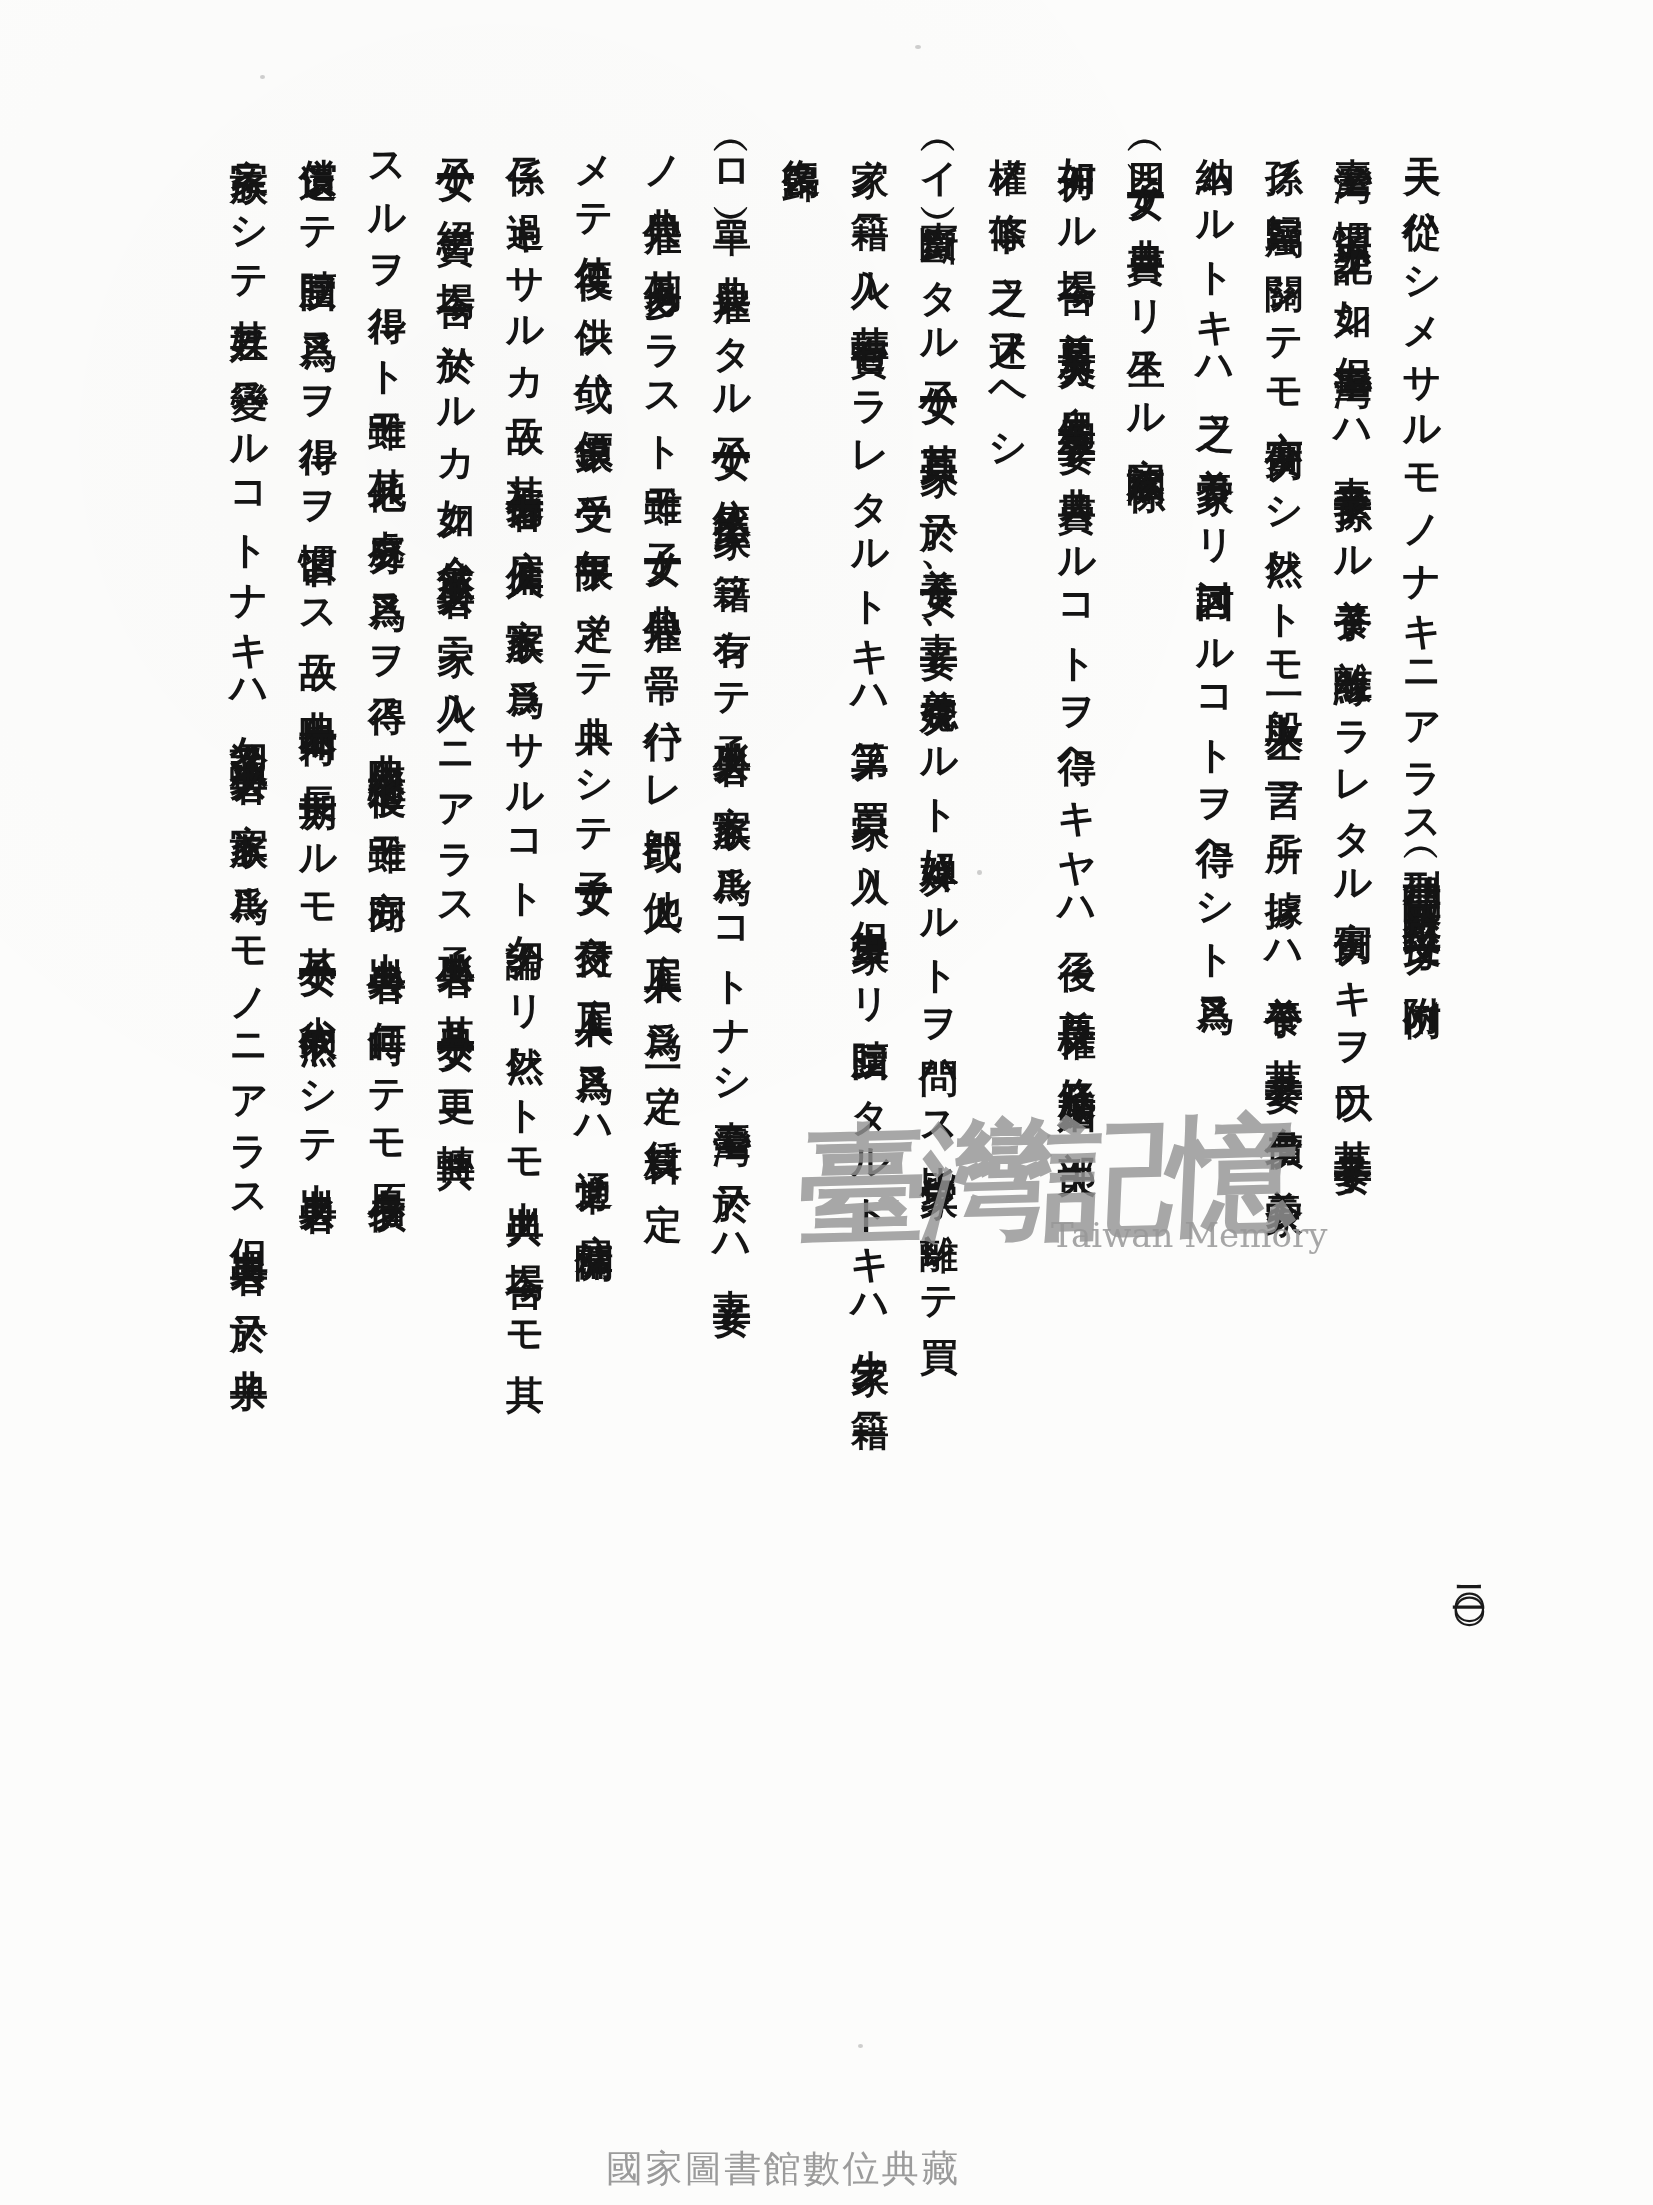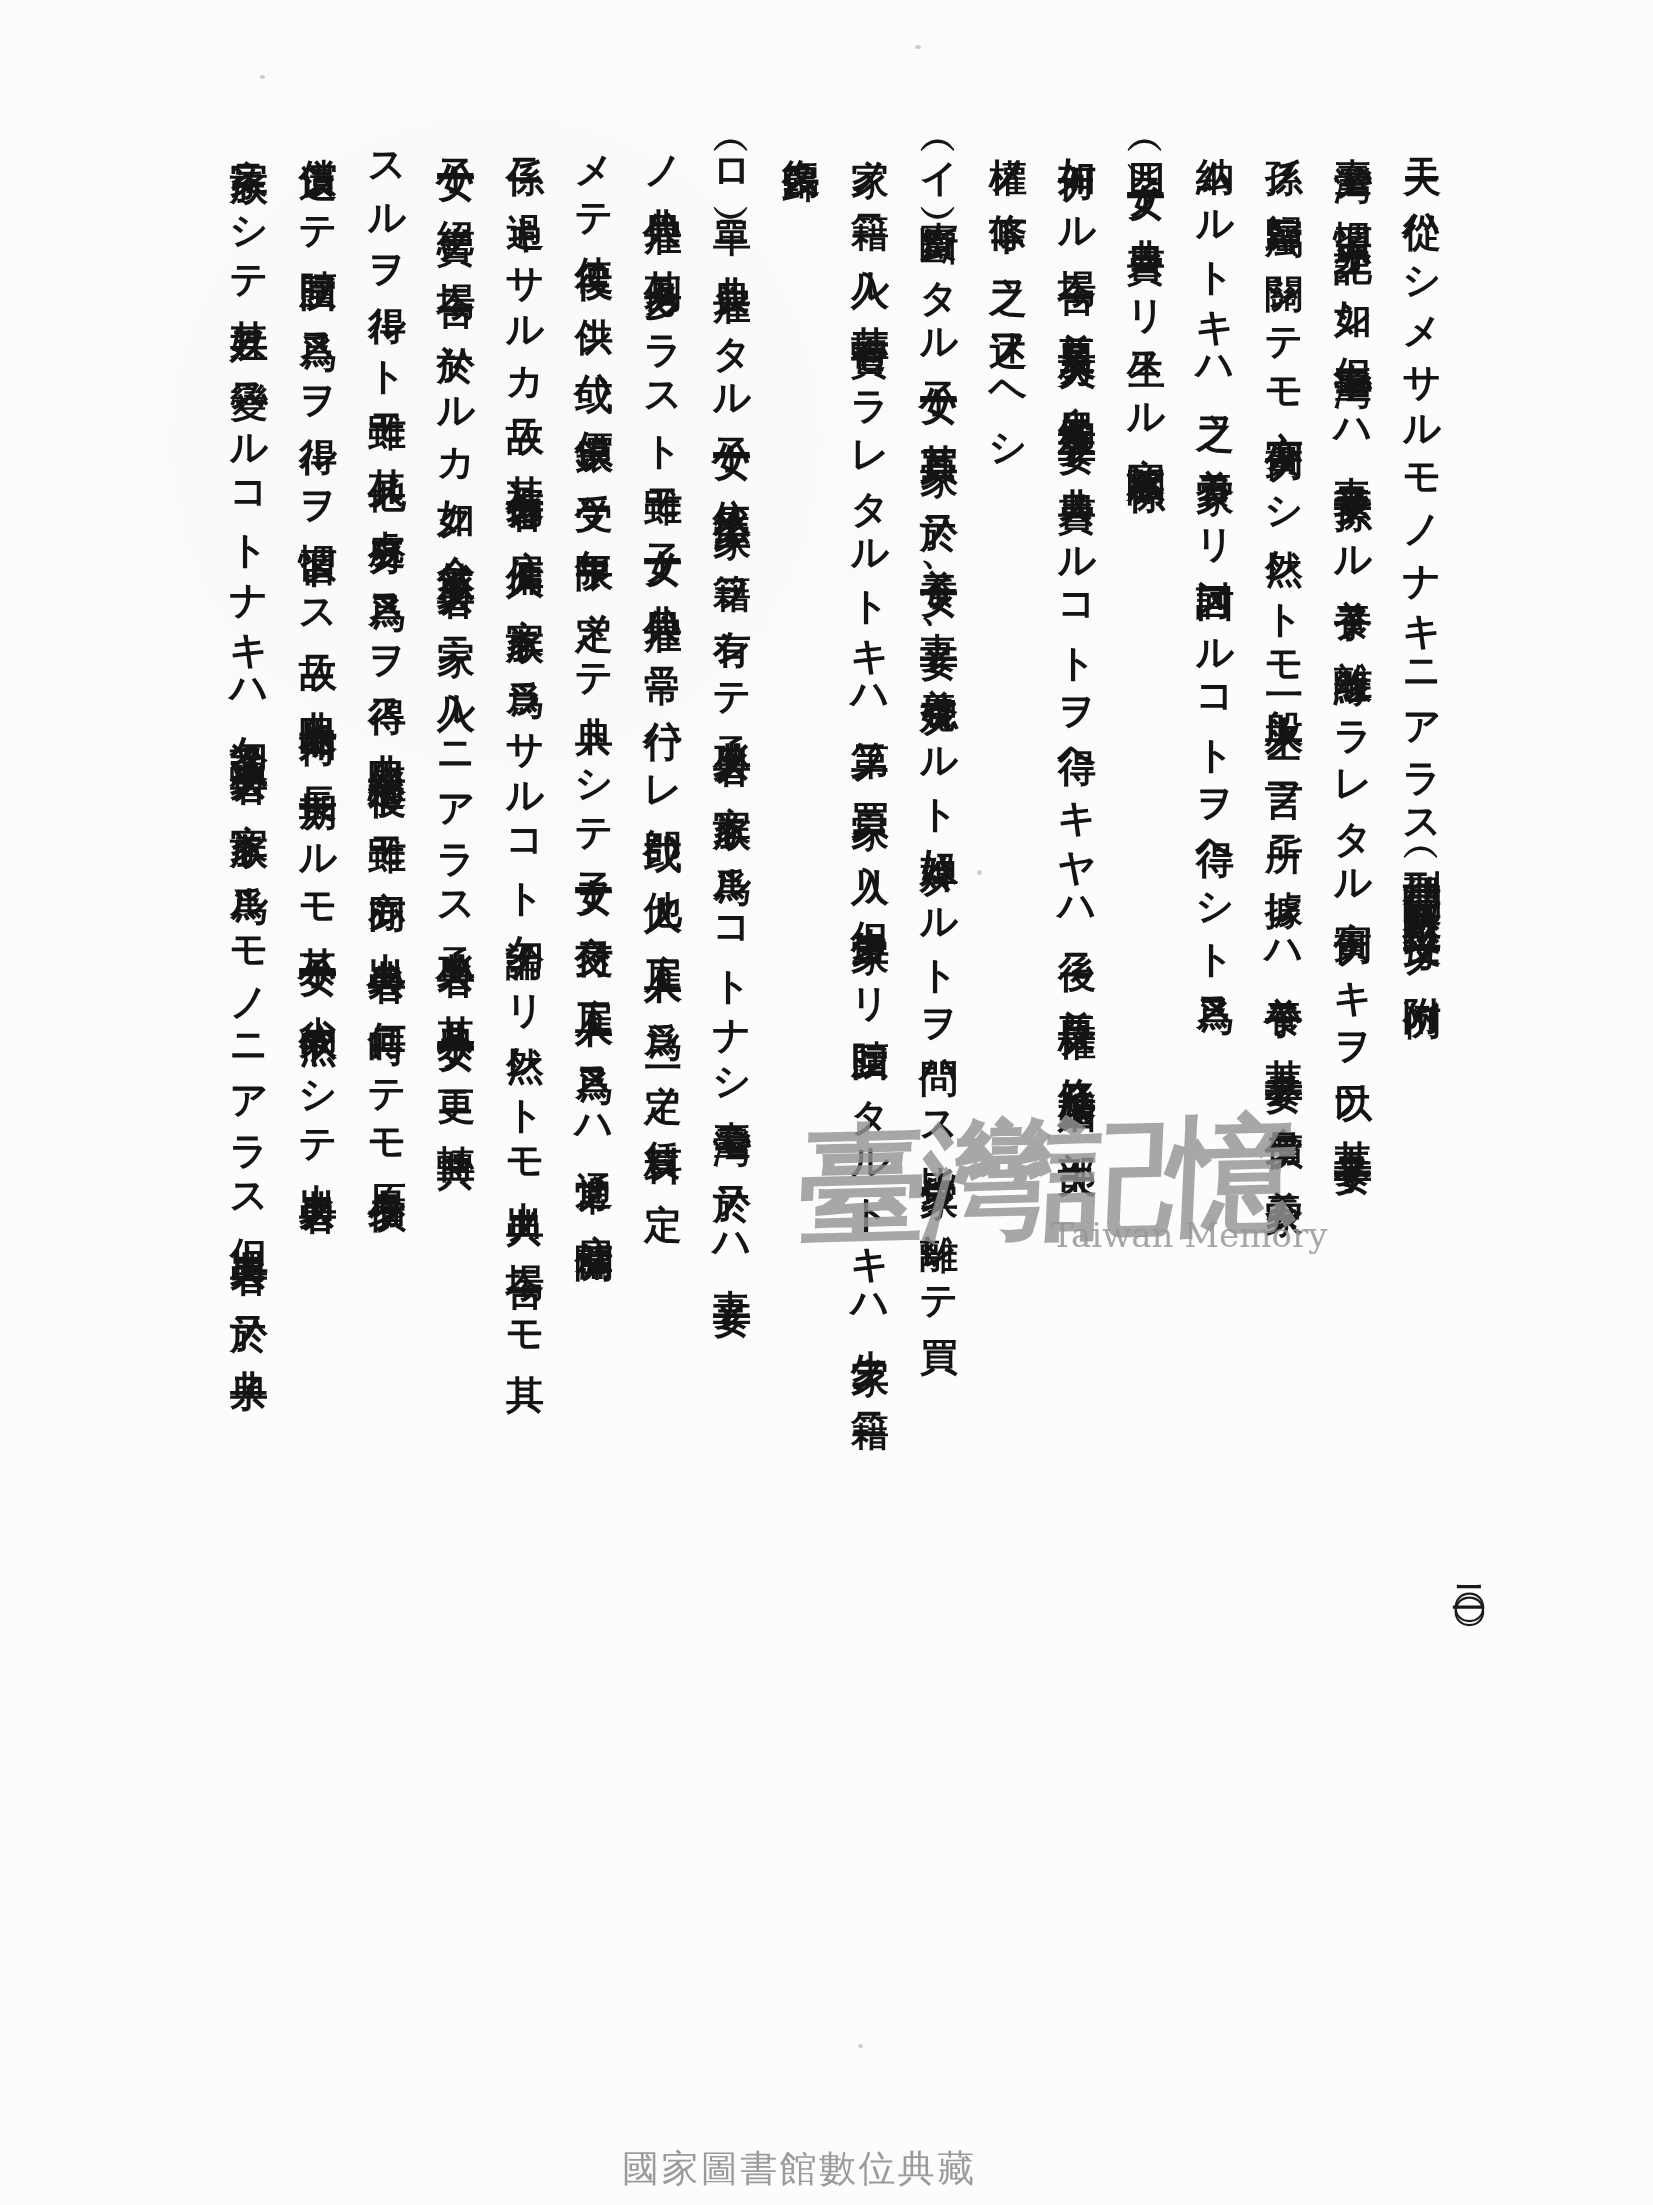--- a/index.html
+++ b/index.html
@@ -65,21 +65,21 @@
     writing-mode:vertical-rl;
     text-orientation:upright;
     font-size:33px;
     letter-spacing:4.7px;
     color:#1a1a1a;
     font-weight:600;
   }
   
   .footer-caption{
     position:absolute;
-    left:622px;
+    left:606px;
     top:2144px;
     font-size:37px;
     letter-spacing:2.4px;
     color:#9b9b9b;
     white-space:nowrap;
     text-align:center;
   }
   
   .speck{position:absolute;background:rgba(0,0,0,0.18);border-radius:50%;}
 </style>

